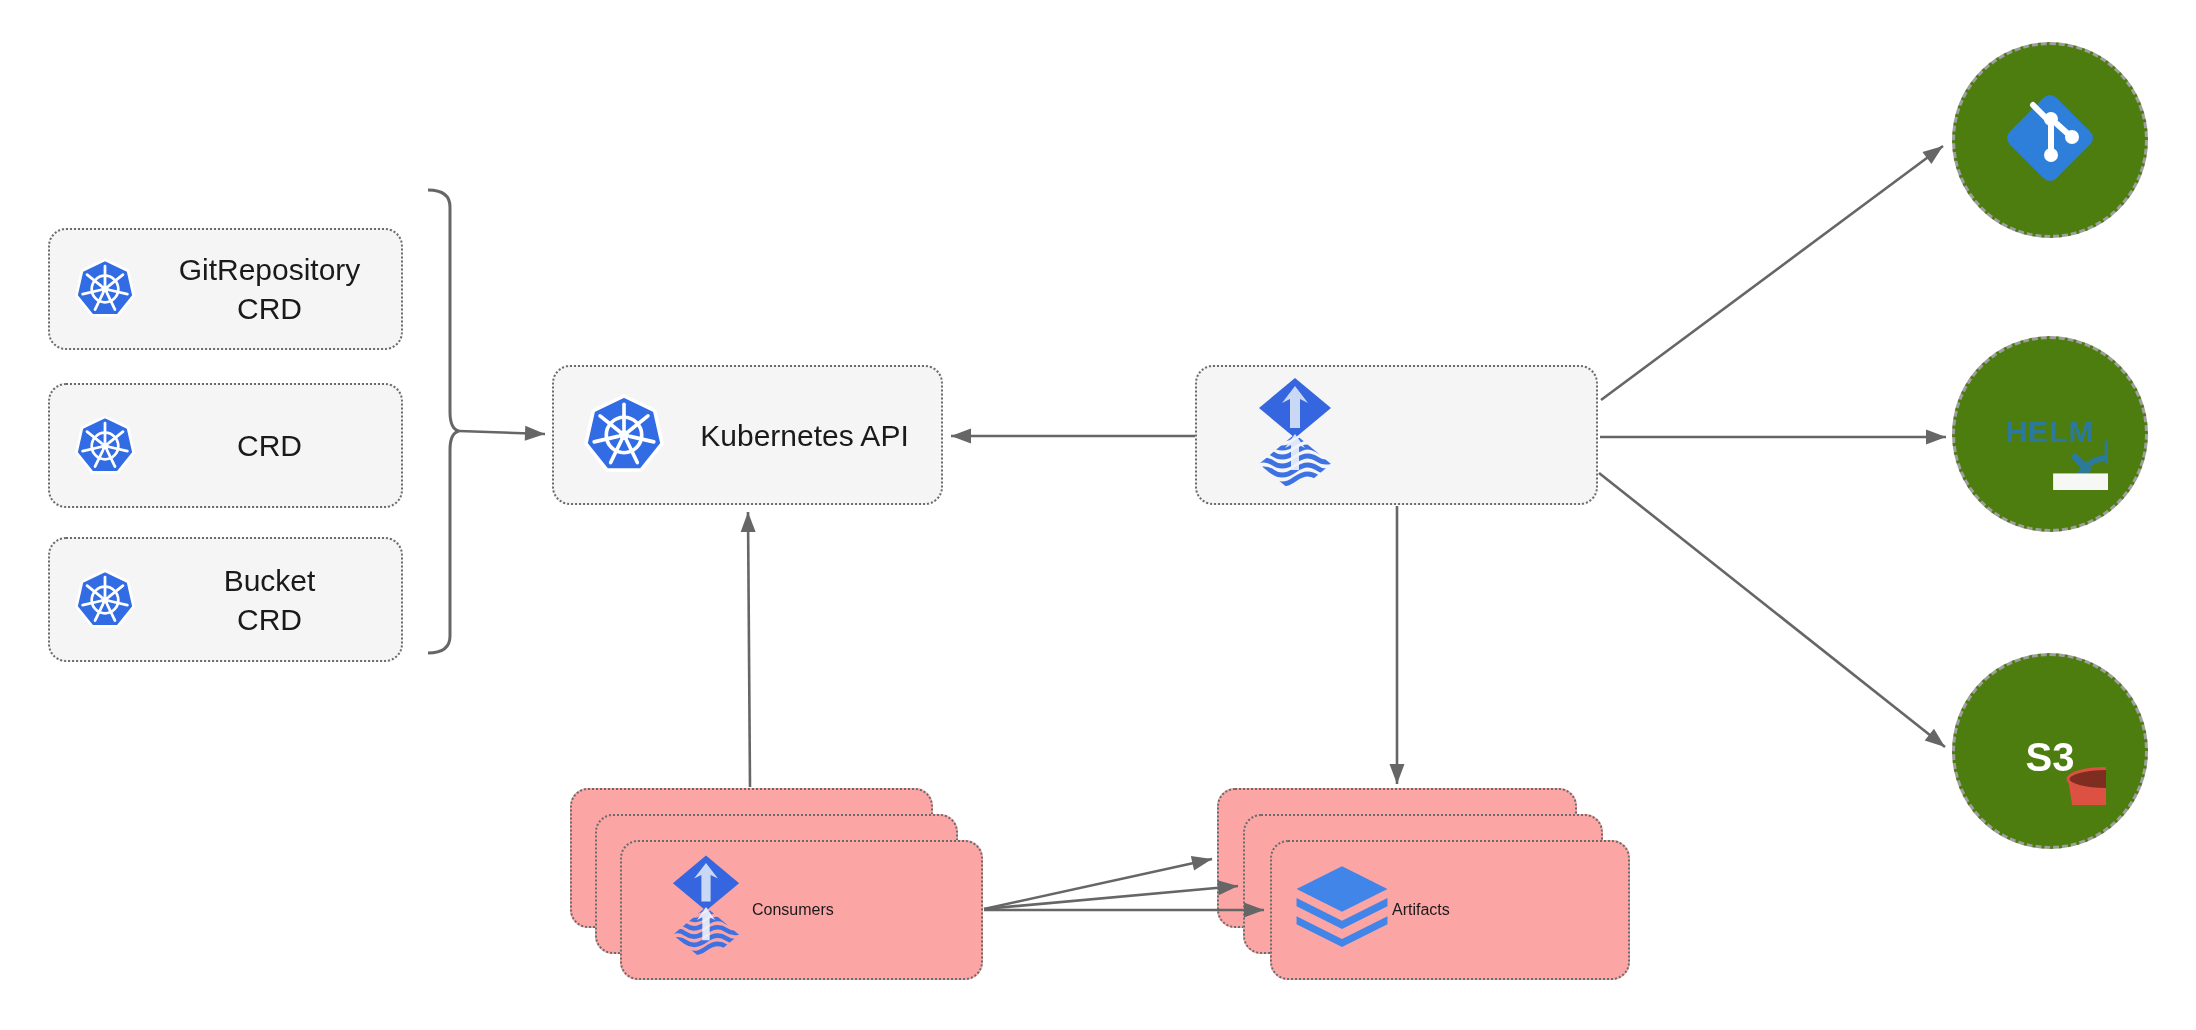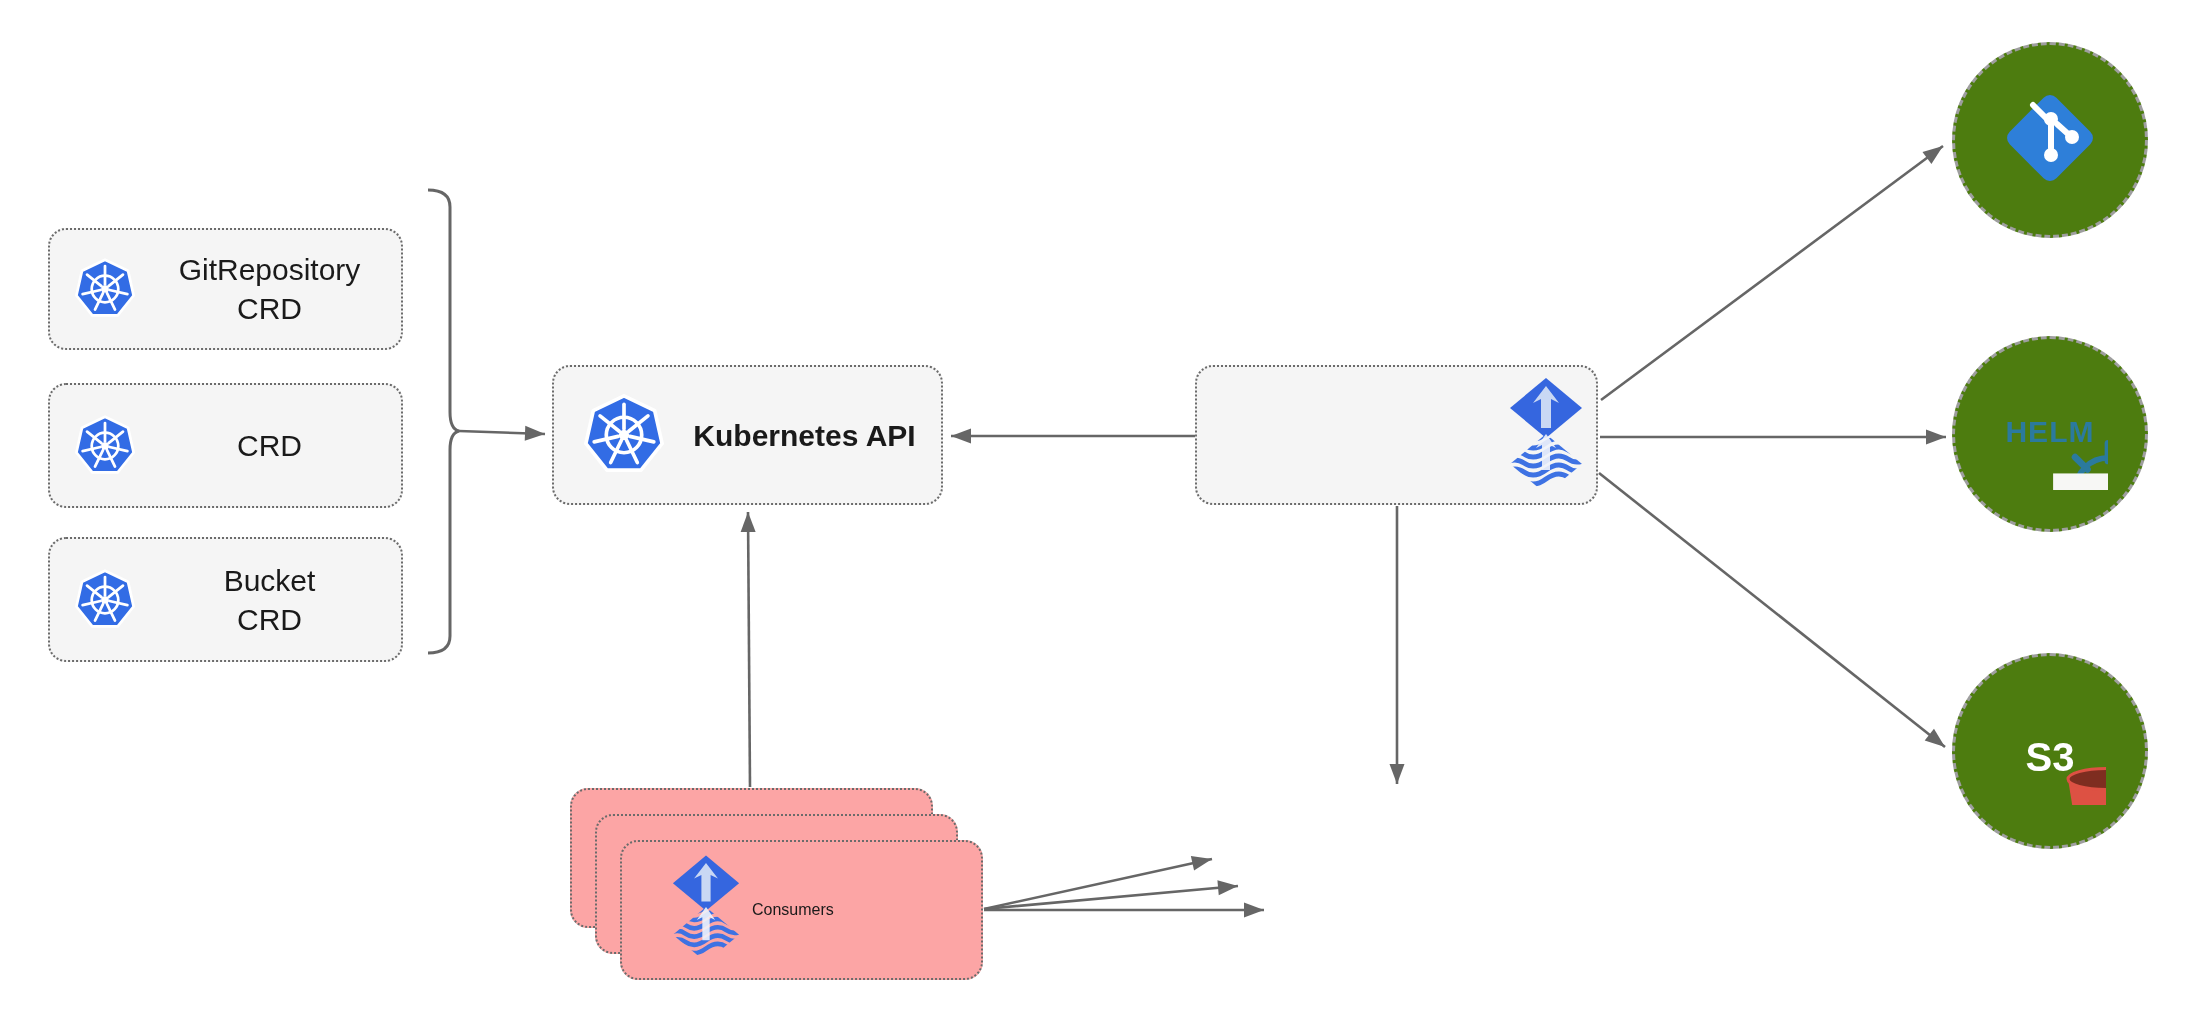--- a/index.html
+++ b/index.html
@@ -4,21 +4,21 @@
 <style>
   html,body { margin:0; padding:0; background:#ffffff; }
   .canvas {
     position:relative; width:2196px; height:1030px; background:#ffffff;
     font-family:"Liberation Sans", sans-serif; color:#1a1a1a; overflow:hidden;
   }
   .connectors { position:absolute; left:0; top:0; z-index:5; pointer-events:none; }
 
   .node {
     position:absolute; background:#F5F5F5; border:2.5px dotted #6b6b6b;
-    border-radius:18px; box-sizing:border-box; display:flex; align-items:center; z-index:2;justify-content:flex-end;
+    border-radius:18px; box-sizing:border-box; display:flex; align-items:center; z-index:2;
   }
   .node .ic { flex:0 0 auto; display:flex; align-items:center; justify-content:center; }
   .node .lbl { flex:1 1 auto; text-align:center; font-size:30px; line-height:39px; }
   .lbl span { display:block; }
   .lbl .one { display:inline; }
 
   .stackbox {
     position:absolute; width:363px; height:140px; background:#fca5a5;
     border:2.5px dotted #6b6b6b; border-radius:18px; box-sizing:border-box;
   }
@@ -159,21 +159,21 @@
       <svg width="66" height="66">
           <use href="#icon-k8s"></use>
         </svg>
     </span>
     <div class="lbl">
       <span>Bucket</span>
       <span>CRD</span>
     </div>
   </div>
 
-  <div class="node" style="left:552px; top:365px; width:391px; height:140px; padding-left:26px;font-weight:bold;">
+  <div class="node" style="left:552px; top:365px; width:391px; height:140px; padding-left:26px;">
     <span class="ic">
       <svg width="88" height="88">
           <use href="#icon-k8s"></use>
         </svg>
     </span>
     <div class="lbl">
       <span class="one">Kubernetes API</span>
     </div>
   </div>
 
@@ -193,20 +193,34 @@
         <svg width="92" height="110">
             <use href="#icon-flux"></use>
           </svg>
       </span>
       <div class="lbl">
         <span class="one">Consumers</span>
       </div>
     </div>
   </div>
 
+  <div class="stack" style="left:1217px; top:788px; width:413px; height:192px;">
+    <div class="stackbox" style="left:0; top:0; width:360px;"></div>
+    <div class="stackbox" style="left:26px; top:26px; width:360px;"></div>
+    <div class="stackbox front" style="left:53px; top:52px; width:360px; padding-left:20px;">
+      <span class="ic">
+        <svg width="100" height="100">
+            <use href="#icon-layers"></use>
+          </svg>
+      </span>
+      <div class="lbl">
+        <span class="one">Artifacts</span>
+      </div>
+    </div>
+  </div>
 
   <div class="circle" style="left:1952px; top:42px;">
     <span class="ic">
       <svg width="104" height="104">
           <use href="#icon-git"></use>
         </svg>
     </span>
   </div>
 
   <div class="circle" style="left:1952px; top:336px;">

